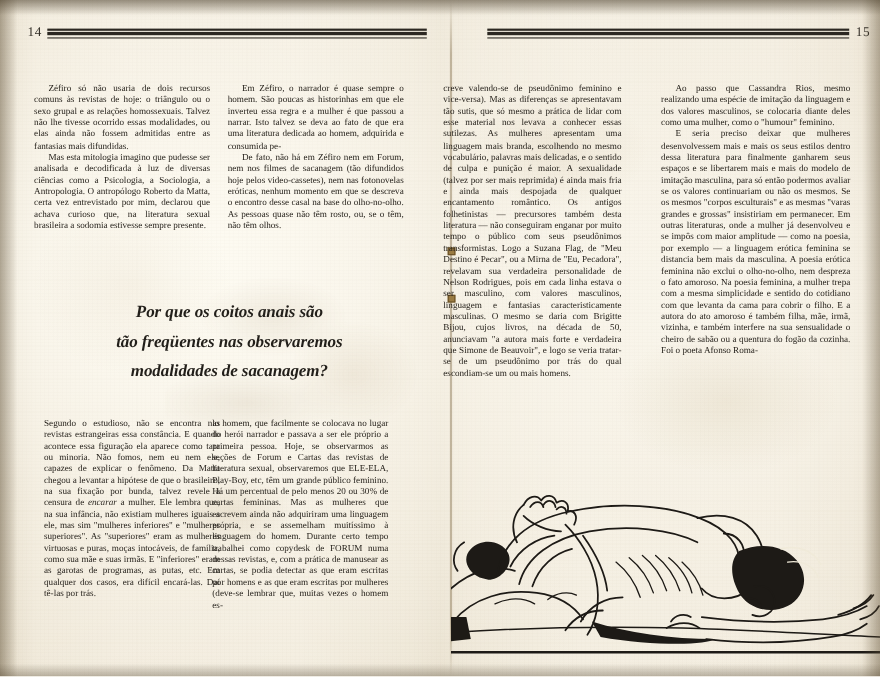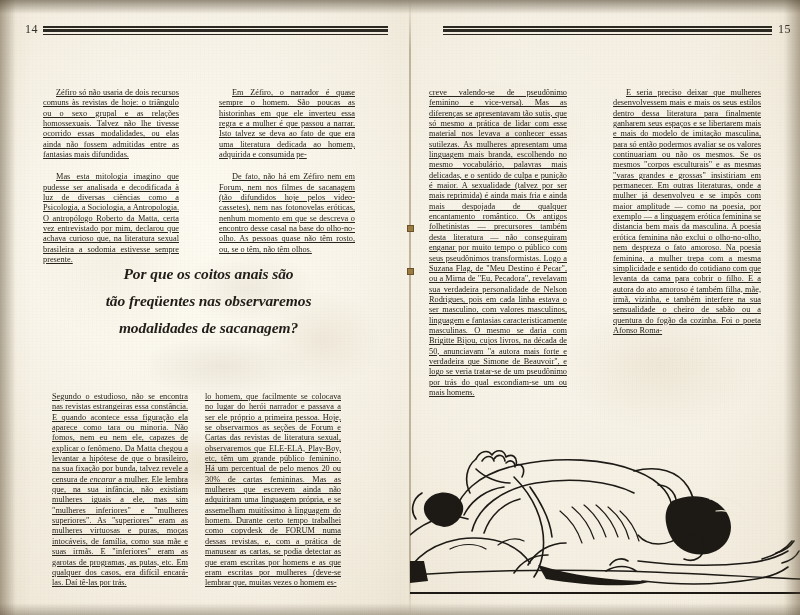--- a/index.html
+++ b/index.html
@@ -101,23 +101,22 @@
   .col {
     position: absolute;
     font-size: 8.3px;
     line-height: 10.35px;
     text-align: justify;
     text-justify: inter-word;
     hyphens: manual;
     color: #27231d;
   }
   .col p {
-    margin: 12px;
+    margin: 0;
     text-indent: 13px;
-    text-decoration: underline;
   }
   .col p.noindent { text-indent: 0; }
   .col i { font-style: italic; }
 
   
   .pullquote {
     position: absolute;
     font-family: "Liberation Serif", "DejaVu Serif", serif;
     font-style: italic;
     font-weight: bold;
@@ -178,44 +177,45 @@
   <div class="col" style="left:31px; top:76px; width:160px;">
     <p>Zéfiro só não usaria de dois recursos comuns às revistas de hoje: o triângulo ou o sexo grupal e as relações homossexuais. Talvez não lhe tivesse ocorrido essas modalidades, ou elas ainda não fossem admitidas entre as fantasias mais difundidas.</p>
     <p>Mas esta mitologia imagino que pudesse ser analisada e decodificada à luz de diversas ciências como a Psicologia, a Sociologia, a Antropologia. O antropólogo Roberto da Matta, certa vez entrevistado por mim, declarou que achava curioso que, na literatura sexual brasileira a sodomia estivesse sempre presente.</p>
   </div>
 
   <div class="col" style="left:207px; top:76px; width:160px;">
     <p>Em Zéfiro, o narrador é quase sempre o homem. São poucas as historinhas em que ele inverteu essa regra e a mulher é que passou a narrar. Isto talvez se deva ao fato de que era uma literatura dedicada ao homem, adquirida e consumida pe-</p>
     <p>De fato, não há em Zéfiro nem em Forum, nem nos filmes de sacanagem (tão difundidos hoje pelos video-cassetes), nem nas fotonovelas eróticas, nenhum momento em que se descreva o encontro desse casal na base do olho-no-olho. As pessoas quase não têm rosto, ou, se o têm, não têm olhos.</p>
   </div>
 
-  <div class="pullquote" style="left:36px; top:260px; width:345px;font-style:italic;">
+  <div class="pullquote" style="left:36px; top:270px; width:345px;font-style:italic;">
     <div>Por que os coitos anais são</div>
     <div>tão freqüentes nas observaremos</div>
     <div>modalidades de sacanagem?</div>
   </div>
 
   <div class="col" style="left:40px; top:380px; width:160px;">
     <p class="noindent"><span>Segundo o estudioso, não se encontra nas revistas estrangeiras essa constância. E quando acontece essa figuração ela aparece como tara ou minoria. Não fomos, nem eu nem ele, capazes de explicar o fenômeno. Da Matta chegou a levantar a hipótese de que o brasileiro, na sua fixação por bunda, talvez revele a censura de </span><i>encarar</i><span> a mulher. Ele lembra que, na sua infância, não existiam mulheres iguais a ele, mas sim "mulheres inferiores" e "mulheres superiores". As "superiores" eram as mulheres virtuosas e puras, moças intocáveis, de família, como sua mãe e suas irmãs. E "inferiores" eram as garotas de programas, as putas, etc. Em qualquer dos casos, era difícil encará-las. Daí tê-las por trás.</span></p>
   </div>
 
   <div class="col" style="left:193px; top:380px; width:160px;">
     <p class="noindent">lo homem, que facilmente se colocava no lugar do herói narrador e passava a ser ele próprio a primeira pessoa. Hoje, se observarmos as seções de Forum e Cartas das revistas de literatura sexual, observaremos que ELE-ELA, Play-Boy, etc, têm um grande público feminino. Há um percentual de pelo menos 20 ou 30% de cartas femininas. Mas as mulheres que escrevem ainda não adquiriram uma linguagem própria, e se assemelham muitíssimo à linguagem do homem. Durante certo tempo trabalhei como copydesk de FORUM numa dessas revistas, e, com a prática de manusear as cartas, se podia detectar as que eram escritas por homens e as que eram escritas por mulheres (deve-se lembrar que, muitas vezes o homem es-</p>
   </div>
 
   <div class="gutter"></div>
   <div class="staple" style="top:225px;"></div>
   <div class="staple" style="top:268px;"></div>
 
-  <div class="col" style="left:417px; top:76px; width:162px;">
+  <div class="col" style="left:403px; top:76px; width:162px;">
     <p class="noindent">creve valendo-se de pseudônimo feminino e vice-versa). Mas as diferenças se apresentavam tão sutis, que só mesmo a prática de lidar com esse material nos levava a conhecer essas sutilezas. As mulheres apresentam uma linguagem mais branda, escolhendo no mesmo vocabulário, palavras mais delicadas, e o sentido de culpa e punição é maior. A sexualidade (talvez por ser mais reprimida) é ainda mais fria e ainda mais despojada de qualquer encantamento romântico. Os antigos folhetinistas — precursores também desta literatura — não conseguiram enganar por muito tempo o público com seus pseudônimos transformistas. Logo a Suzana Flag, de "Meu Destino é Pecar", ou a Mirna de "Eu, Pecadora", revelavam sua verdadeira personalidade de Nelson Rodrigues, pois em cada linha estava o ser masculino, com valores masculinos, linguagem e fantasias caracteristicamente masculinas. O mesmo se daria com Brigitte Bijou, cujos livros, na década de 50, anunciavam "a autora mais forte e verdadeira que Simone de Beauvoir", e logo se veria tratar-se de um pseudônimo por trás do qual escondiam-se um ou mais homens.</p>
   </div>
 
   <div class="col" style="left:601px; top:76px; width:172px;">
     <div class="wrap-shape" style="float:right;width:0px;height:295px;shape-outside:polygon(100% 0, 100% 100%, 0 100%, 0 0);"></div>
+    <p>Ao passo que Cassandra Rios, mesmo realizando uma espécie de imitação da linguagem e dos valores masculinos, se colocaria diante deles como uma mulher, como o "humour" feminino.</p>
     <p>E seria preciso deixar que mulheres desenvolvessem mais e mais os seus estilos dentro dessa literatura para finalmente ganharem seus espaços e se libertarem mais e mais do modelo de imitação masculina, para só então podermos avaliar se os valores continuariam ou não os mesmos. Se os mesmos "corpos esculturais" e as mesmas "varas grandes e grossas" insistiriam em permanecer. Em outras literaturas, onde a mulher já desenvolveu e se impôs com maior amplitude — como na poesia, por exemplo — a linguagem erótica feminina se distancia bem mais da masculina. A poesia erótica feminina não exclui o olho-no-olho, nem despreza o fato amoroso. Na poesia feminina, a mulher trepa com a mesma simplicidade e sentido do cotidiano com que levanta da cama para cobrir o filho. E a autora do ato amoroso é também filha, mãe, irmã, vizinha, e também interfere na sua sensualidade o cheiro de sabão ou a quentura do fogão da cozinha. Foi o poeta Afonso Roma-</p>
   </div>
 
   <div class="illus" style="left:410px; top:415px; width:390px; height:200px;">
     <svg width="390" height="200" viewBox="0 0 390 200" xmlns="http://www.w3.org/2000/svg">
       <defs>
         <clipPath id="artclip">
             <rect x="0" y="0" width="390" height="200"></rect>
           </clipPath>
       </defs>

